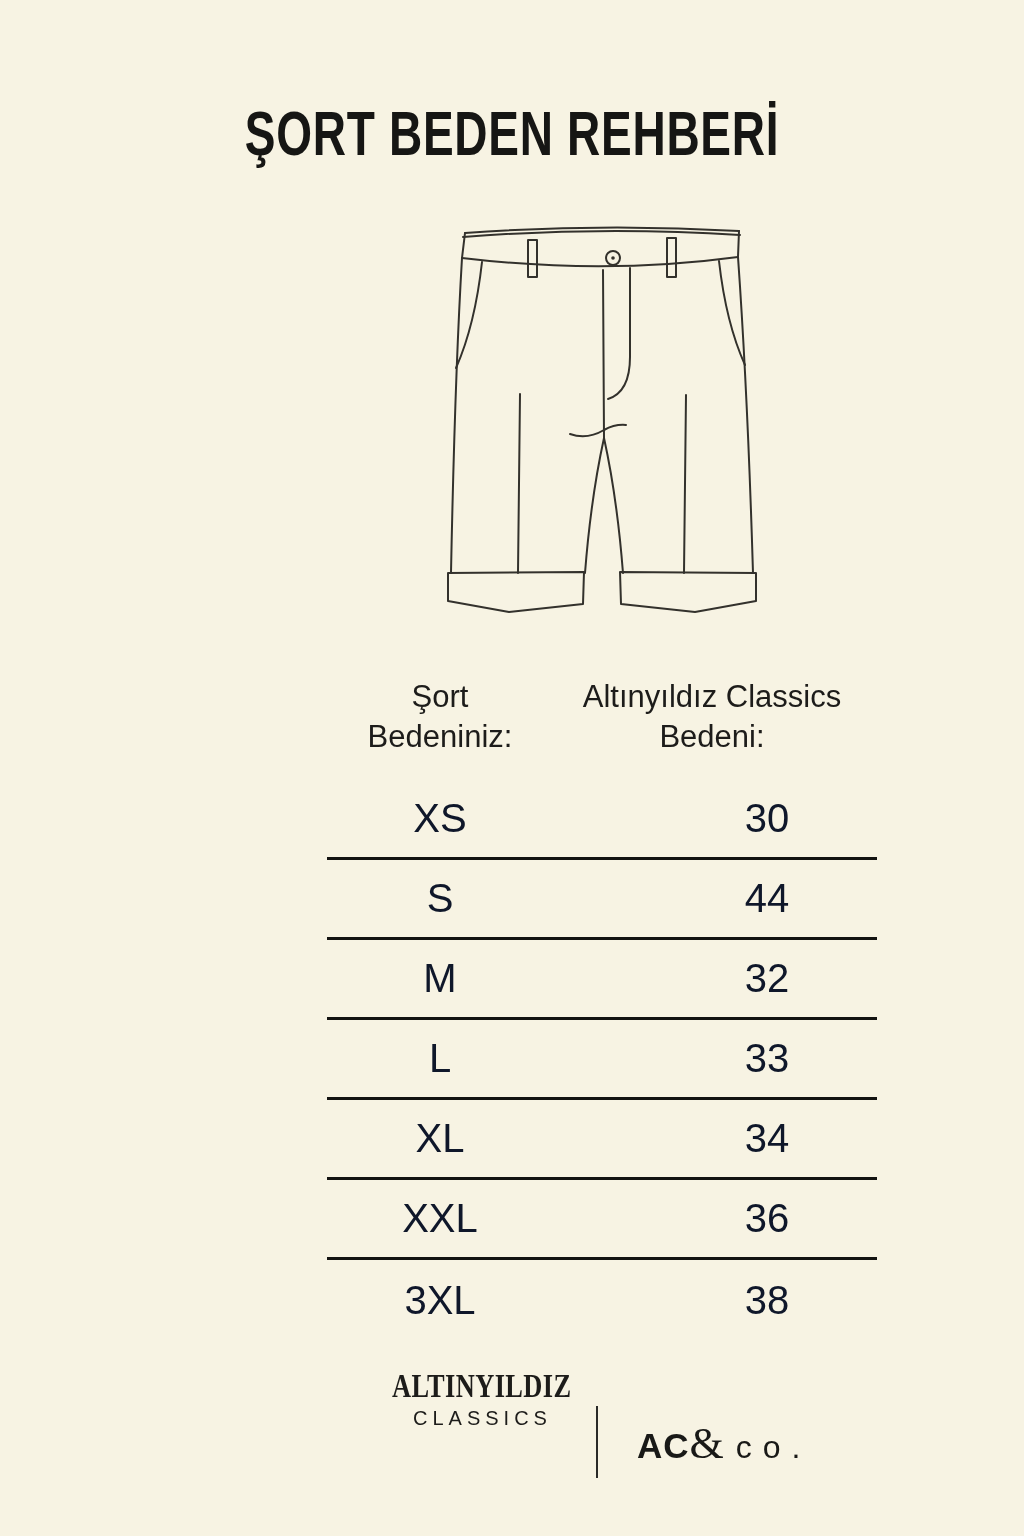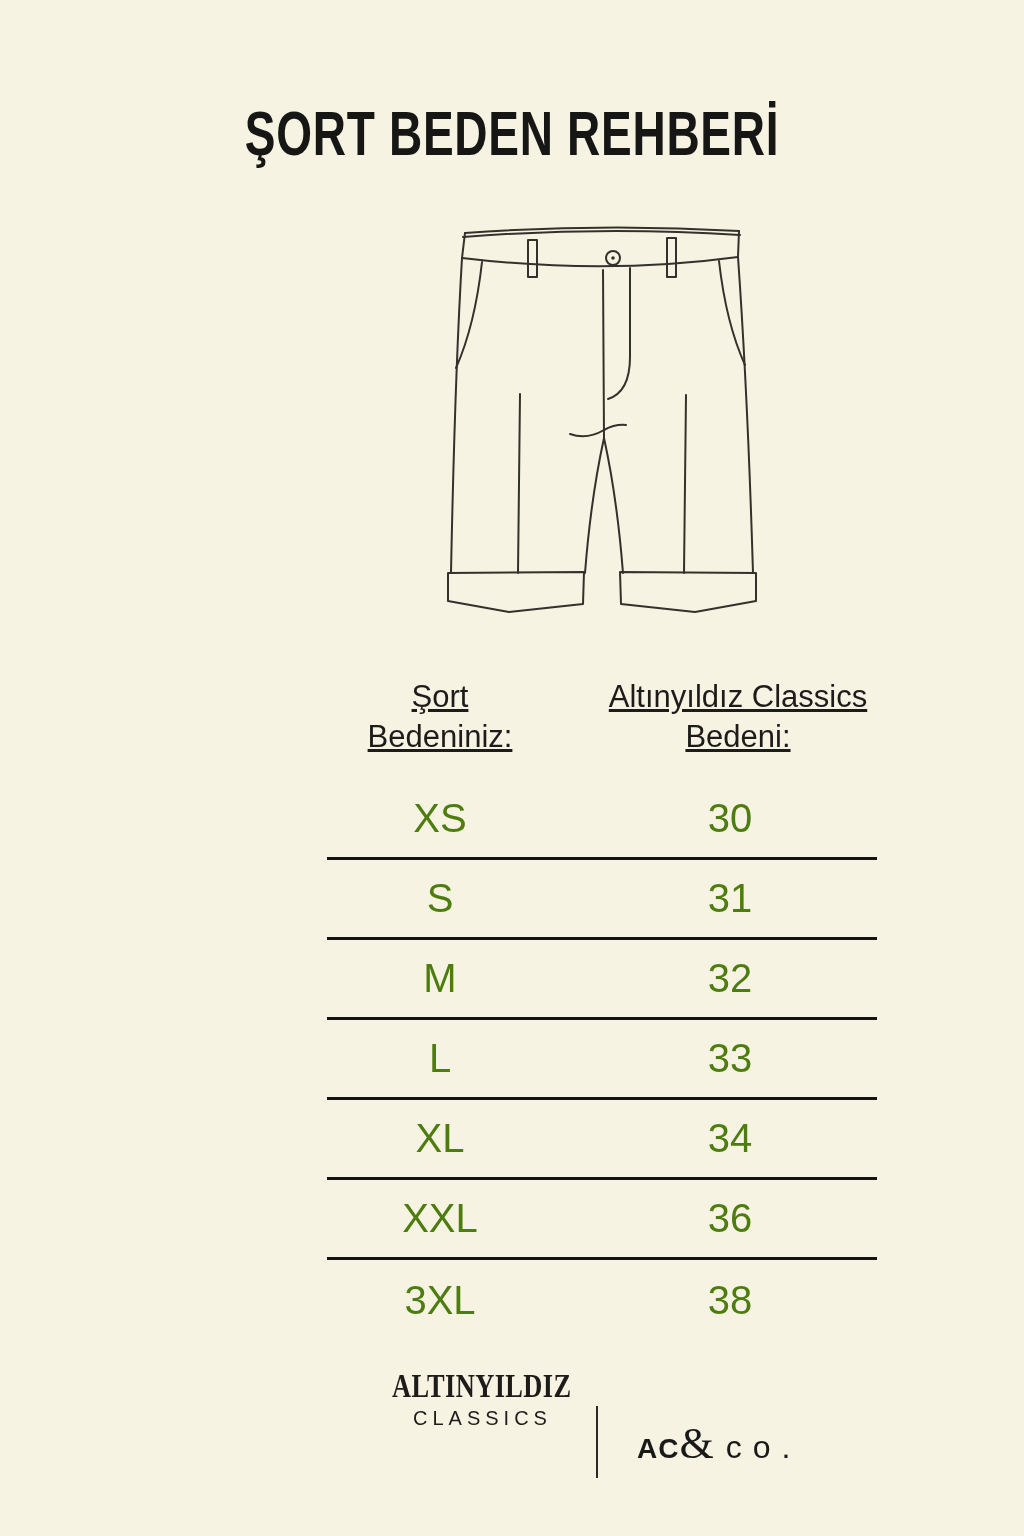--- a/index.html
+++ b/index.html
@@ -31,33 +31,32 @@
   .shorts path,.shorts circle,.shorts rect{
     fill:none;stroke:#33312c;stroke-width:2;
     stroke-linecap:round;stroke-linejoin:round;
   }
   .shorts .fill-dot{fill:#33312c;stroke:none;}
   
   .size-table{
     position:absolute;left:237px;top:677px;width:550px;
   }
   .t-head{
-    display:grid;grid-template-columns:226px 266px;column-gap:52px;
+    display:grid;grid-template-columns:226px 266px;column-gap:26px;
     text-align:center;
     font-size:31px;line-height:40px;font-weight:400;
     color:#1d1c1a;
-    text-decoration:underline;
   }
   .t-head .th span{display:block;}
   .t-body{margin-top:23px;}
   .t-row{
-    display:grid;grid-template-columns:226px 266px;column-gap:44px;
+    display:grid;grid-template-columns:226px 266px;column-gap:81px;
     height:80px;box-sizing:border-box;
     align-items:center;text-align:center;
-    font-size:40px;font-weight:400;color:#4d7c0f;
+    font-size:40px;font-weight:400;color:#0f172a;
   }
   .t-row:not(:last-child){border-bottom:3px solid #131311;}
   
   .brand{
     position:absolute;left:280px;top:1368px;width:220px;
     text-align:center;color:#1d1c1a;
   }
   .brand-name{
     font-family:"Liberation Serif",serif;
     font-size:33px;font-weight:700;letter-spacing:0.5px;
@@ -72,21 +71,21 @@
   }
   .footer-divider{
     position:absolute;left:506px;top:1406px;width:2px;height:72px;
     background:#2a2a28;
   }
   .ac-logo{
     position:absolute;left:547px;top:1418px;
     display:flex;align-items:baseline;
     color:#191917;white-space:nowrap;
   }
-  .ac-logo .ac{font-size:28px;font-weight:700;letter-spacing:1px;}
+  .ac-logo .ac{font-size:35px;font-weight:700;letter-spacing:1px;}
   .ac-logo .amp{font-family:"Liberation Serif",serif;font-size:44px;font-weight:400;}
   .ac-logo .co{font-size:32px;font-weight:400;letter-spacing:11px;margin-left:12px;}
 </style>
 </head>
 <body>
 
 <div class="canvas">
 
   <h1 class="title">ŞORT BEDEN REHBERİ</h1>
 
@@ -137,21 +136,21 @@
       </div>
     </div>
     <div class="t-body">
     <div class="t-row">
       <div class="td">XS</div>
       <div class="td">30</div>
     </div>
 
     <div class="t-row">
       <div class="td">S</div>
-      <div class="td">31</div>
+      <div class="td">44</div>
     </div>
 
     <div class="t-row">
       <div class="td">M</div>
       <div class="td">32</div>
     </div>
 
     <div class="t-row">
       <div class="td">L</div>
       <div class="td">33</div>

